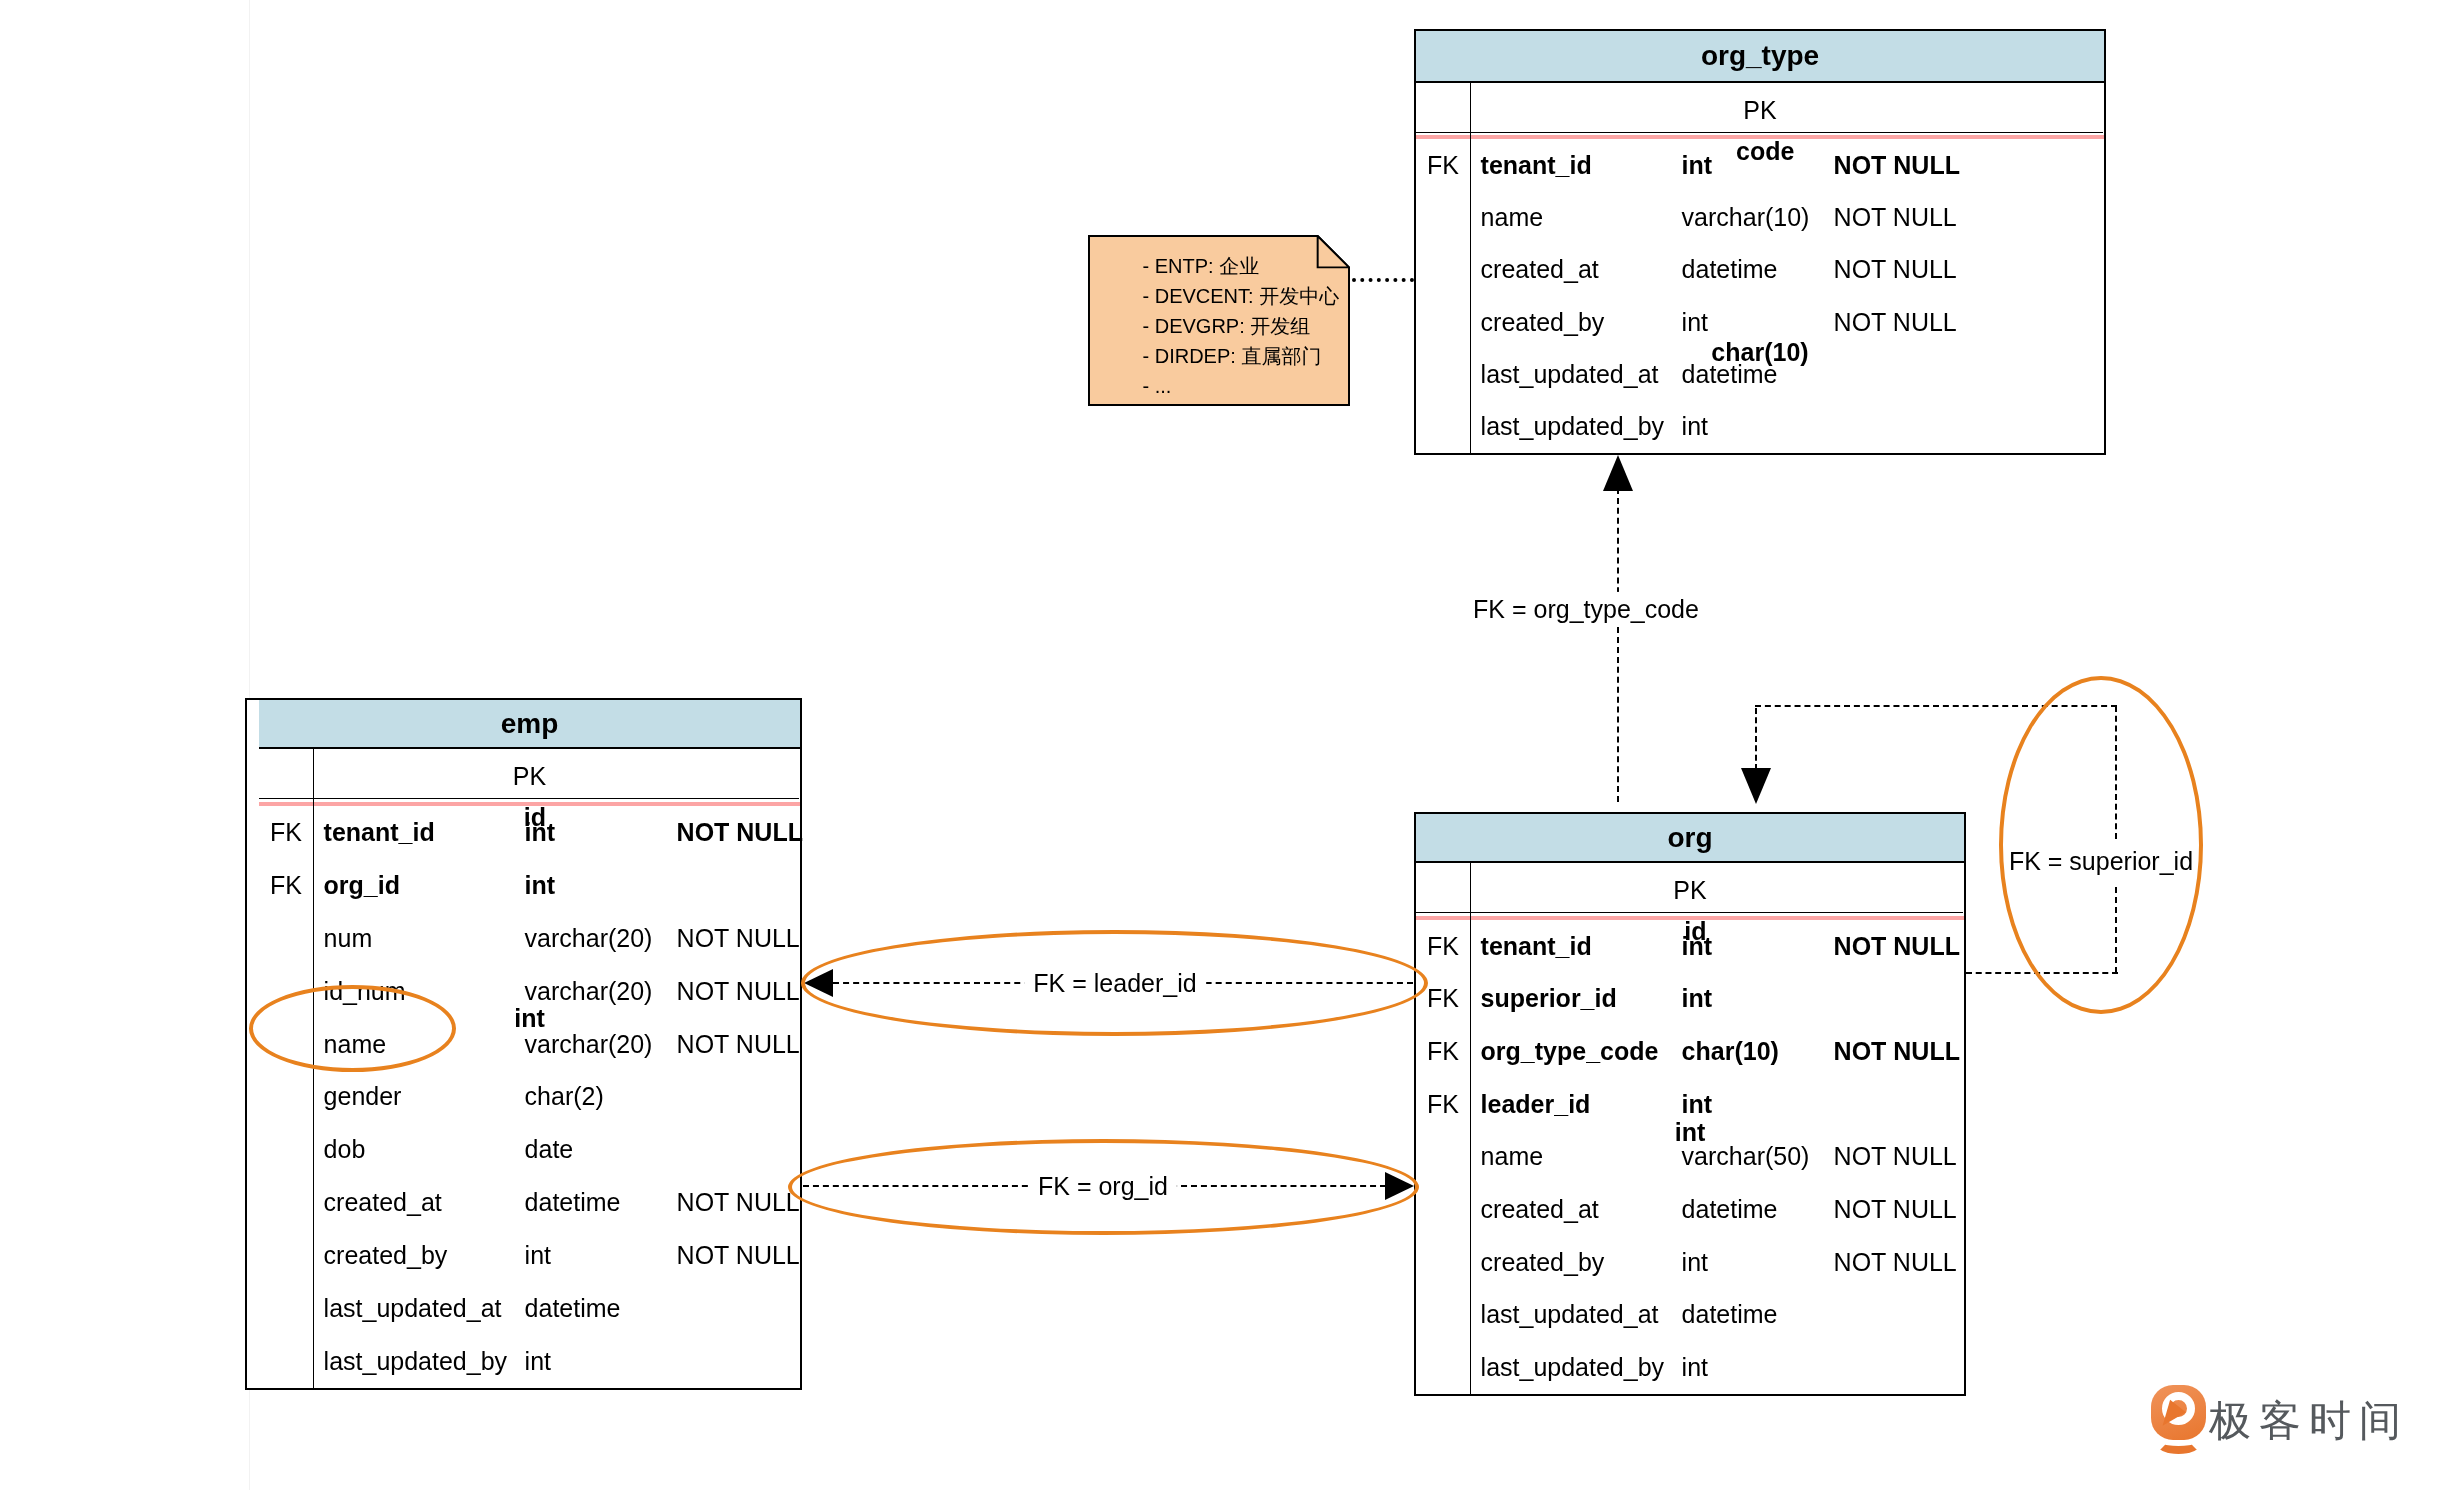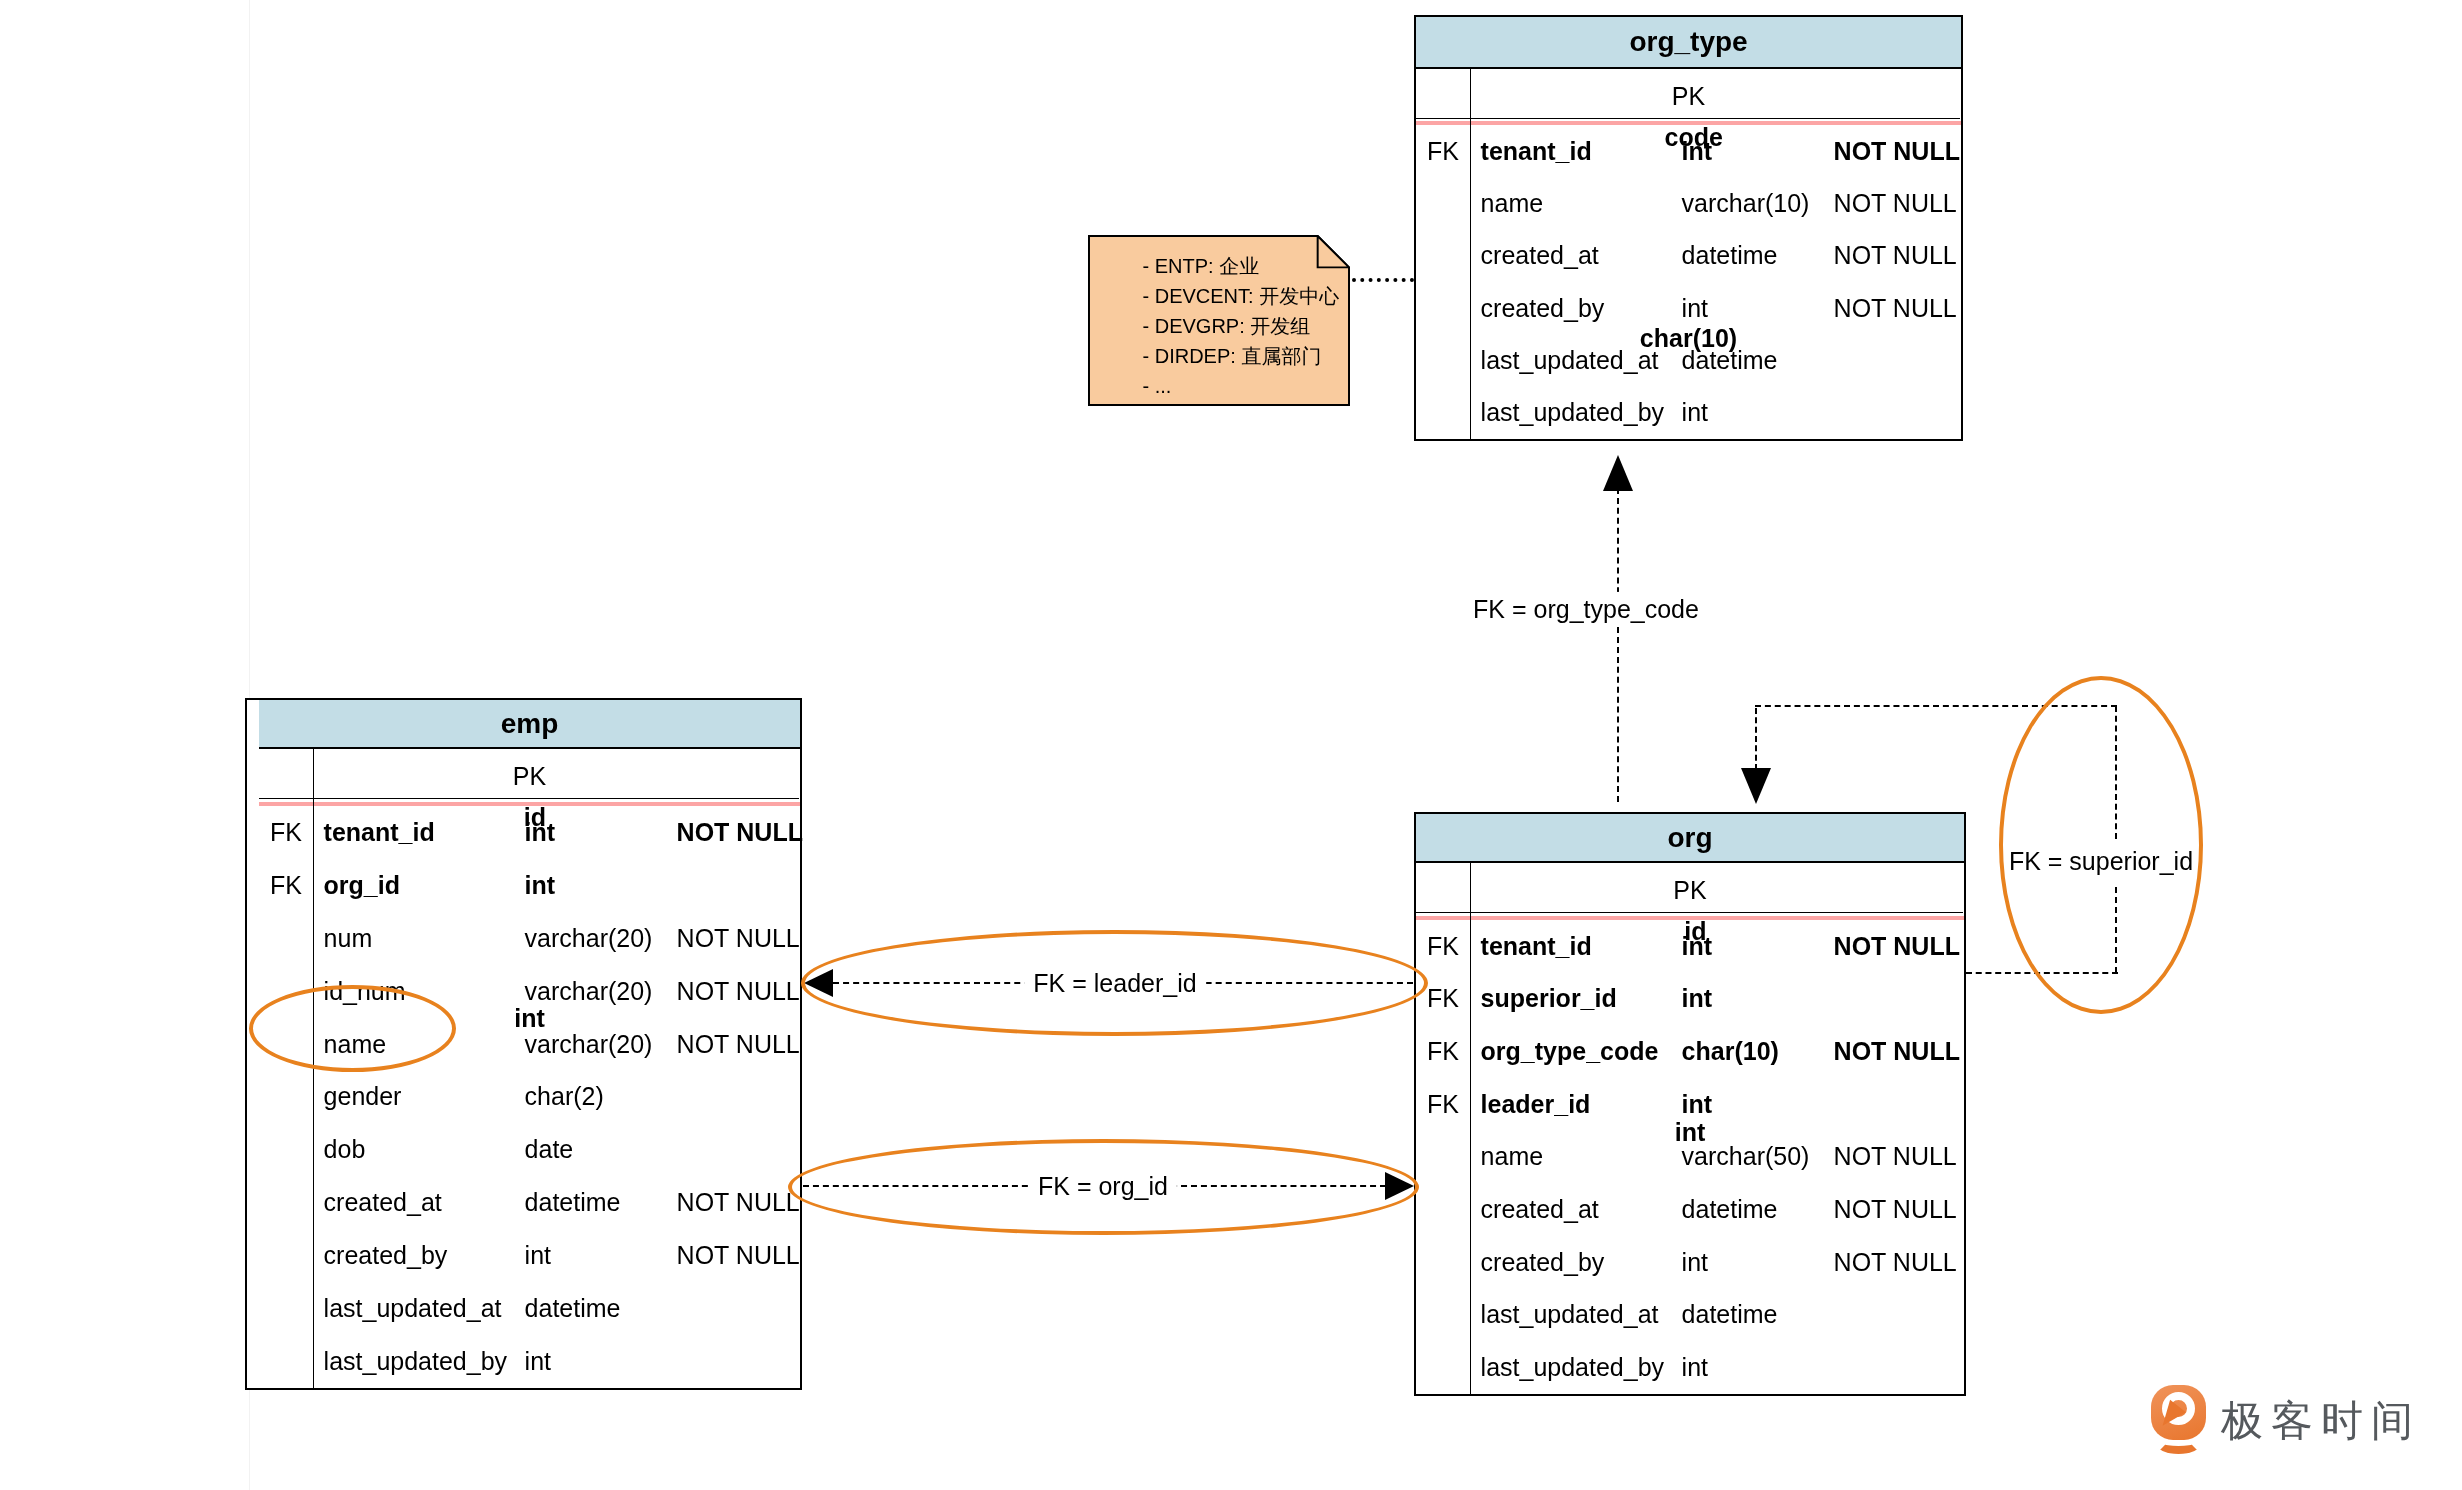--- a/index.html
+++ b/index.html
@@ -62,28 +62,28 @@
   .logo-icon{position:relative;width:61px;height:73px;flex:0 0 auto;}
   .logo-blob{position:absolute;left:2.6px;top:1.3px;width:55px;height:55px;border-radius:40%;
              background:linear-gradient(160deg,#f0935a,var(--logo-orange,#e8762e));}
   .logo-ring{position:absolute;left:14px;top:8px;width:17px;height:17px;border:8px solid #fff;border-radius:50%;}
   .logo-needle{position:absolute;left:20px;top:22.4px;width:0;height:0;
                border-left:10px solid transparent;border-right:10px solid transparent;
                border-top:25px solid var(--logo-orange,#e8762e);transform:rotate(38deg);transform-origin:top center;}
   .logo-smile{position:absolute;left:8px;top:49px;width:45px;height:21px;border-radius:50%;box-sizing:border-box;
               border-bottom:8.6px solid var(--logo-orange,#e8762e);
               border-left:8.6px solid transparent;border-right:8.6px solid transparent;border-top:8.6px solid transparent;}
-  .logo-text{margin-left:12px;font-size:42px;letter-spacing:8px;color:var(--logo-text,#55595d);font-weight:500;white-space:nowrap;}
+  .logo-text{margin-left:0;font-size:42px;letter-spacing:8px;color:var(--logo-text,#55595d);font-weight:500;white-space:nowrap;}
 </style>
 </head>
 <body style="--table-header-bg: #c3dde6; --note-bg: #f9cb9e; --highlight-orange: #e8821e; --logo-orange: #e8762e; --logo-text: #55595d;">
 
 <div class="page-divider"></div>
 
-<div class="tbl" style="left:1414px;top:15px;width:549px;height:426px;">
+<div class="tbl" style="left:1414px;top:29px;width:692px;height:426px;">
   <div class="tbl-header h76">org_type</div>
   <div class="tbl-body">
     <div class="gutter-line"></div>
   <div class="row b first">
         <div class="cell-key">PK</div>
         <div class="cell-name">code</div>
         <div class="cell-type">char(10)</div>
         <div class="cell-null"></div>
       </div>
       <div class="row b">

